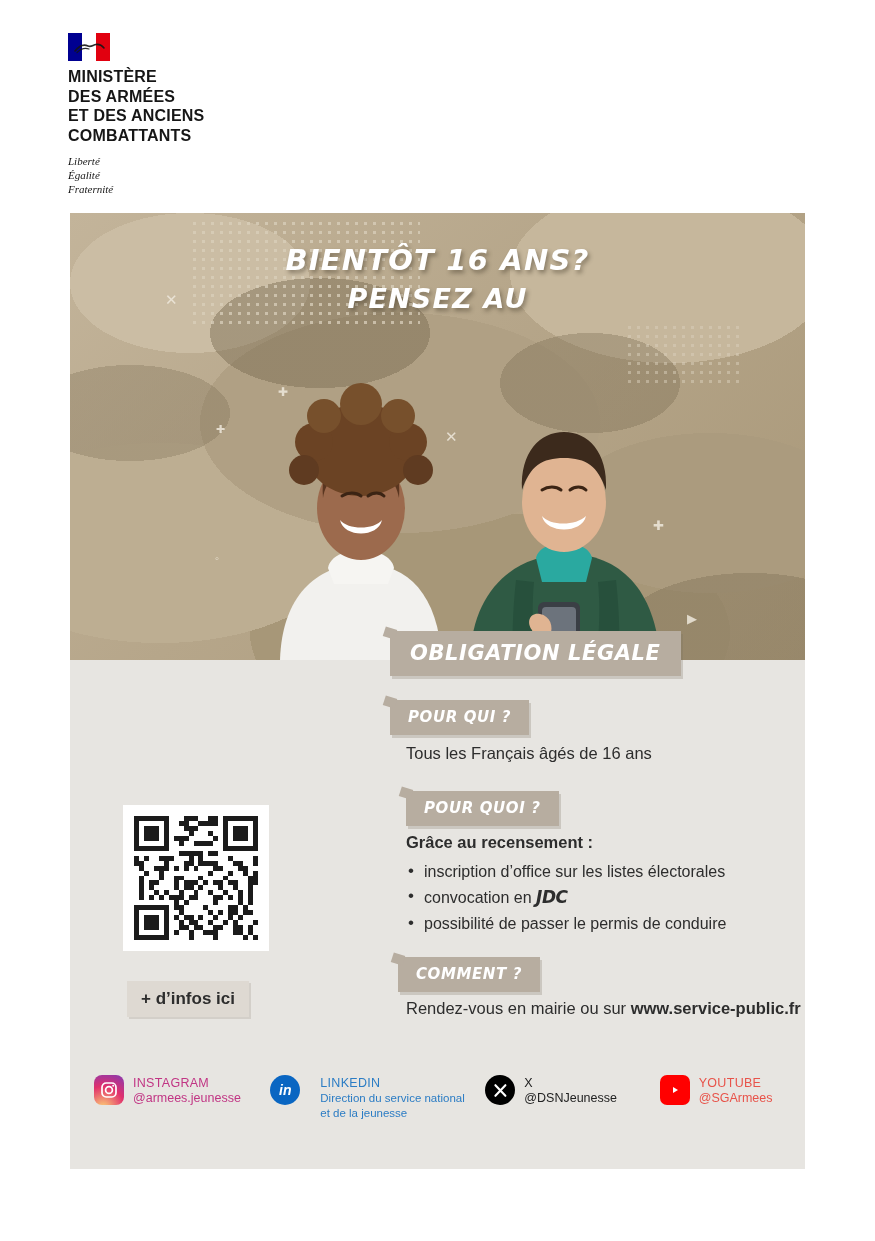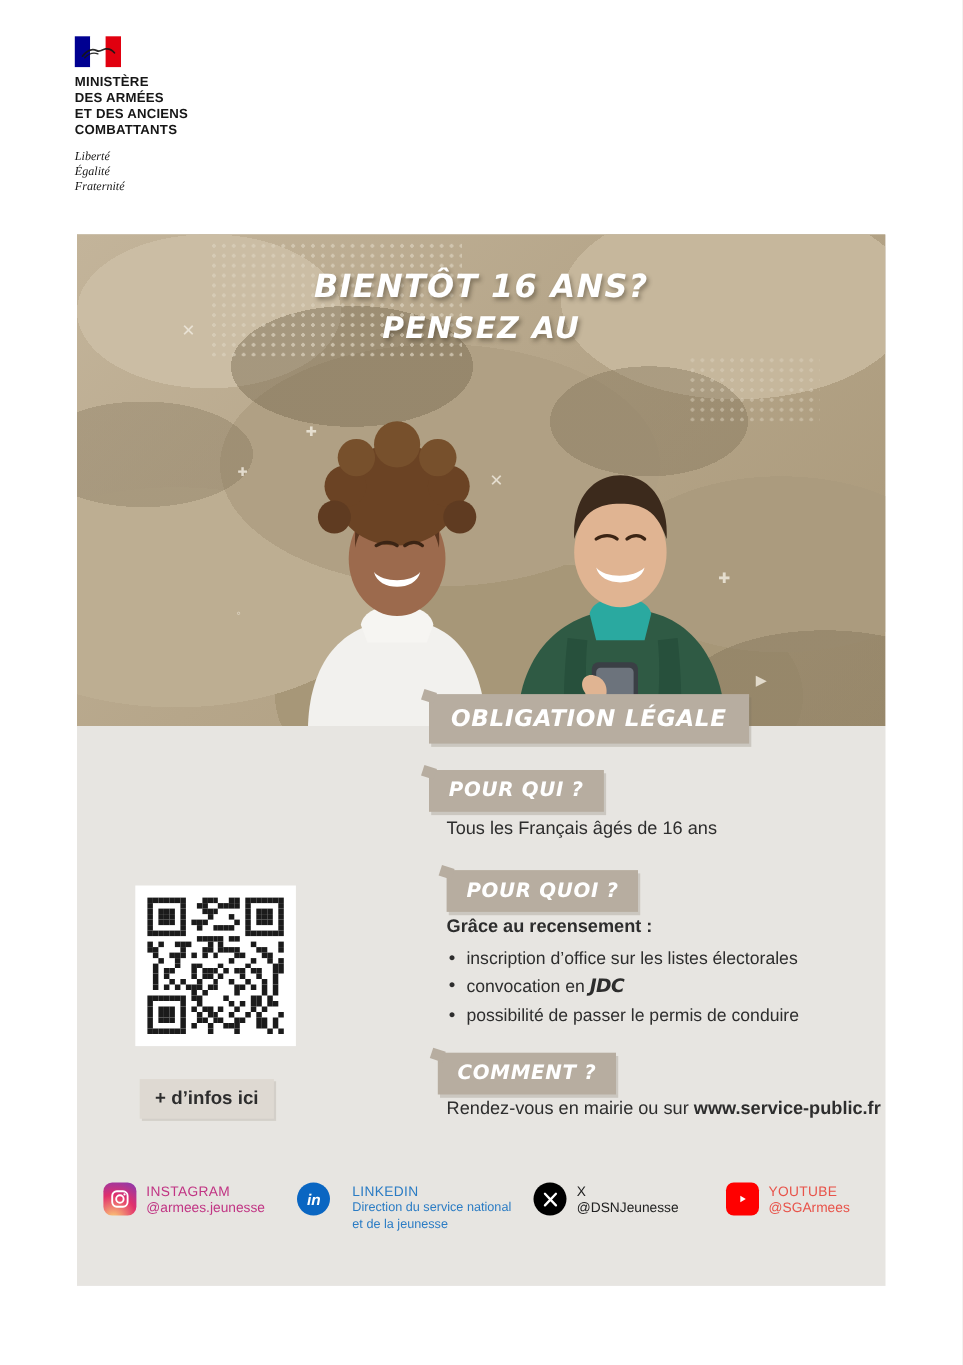--- a/index.html
+++ b/index.html
@@ -32,21 +32,21 @@
   .flag .r { width: 14px; background: #E1000F; }
   .flag .marianne {
     position: absolute;
     left: 3px; top: 4px;
     width: 36px; height: 20px;
     opacity: 0.9;
   }
   .logo-title {
     font-family: "Liberation Sans", sans-serif;
     font-weight: bold;
-    font-size: 12px;
+    font-size: 16px;
     line-height: 1.22;
     letter-spacing: 0.2px;
     color: #161616;
     text-transform: uppercase;
   }
   .logo-motto {
     margin-top: 9px;
     font-family: "Liberation Serif", serif;
     font-style: italic;
     font-size: 11px;
@@ -171,21 +171,21 @@
     transform: rotate(18deg);
   }
   .oblig {
     position: absolute;
     left: 320px;
     top: 418px;
     z-index: 9;
     font-size: 21px;
     padding: 10px 20px 11px 20px;
   }
-  .tag-sm { font-size: 18px; }
+  .tag-sm { font-size: 15px; }
   .q-pourqui { position: absolute; left: 320px; top: 487px; z-index: 8; }
   .a-pourqui {
     position: absolute; left: 336px; top: 531px;
     font-size: 16.5px; color: #2d2d2d;
   }
   .q-pourquoi { position: absolute; left: 320px; top: 578px; z-index: 8; margin-left: 16px; }
   .a-pourquoi { position: absolute; left: 336px; top: 620px; width: 390px; }
   .lead { font-size: 16.5px; font-weight: bold; color: #2d2d2d; margin-bottom: 7px; }
   .bullets { list-style: none; margin: 0; padding: 0; }
   .bullets li {

